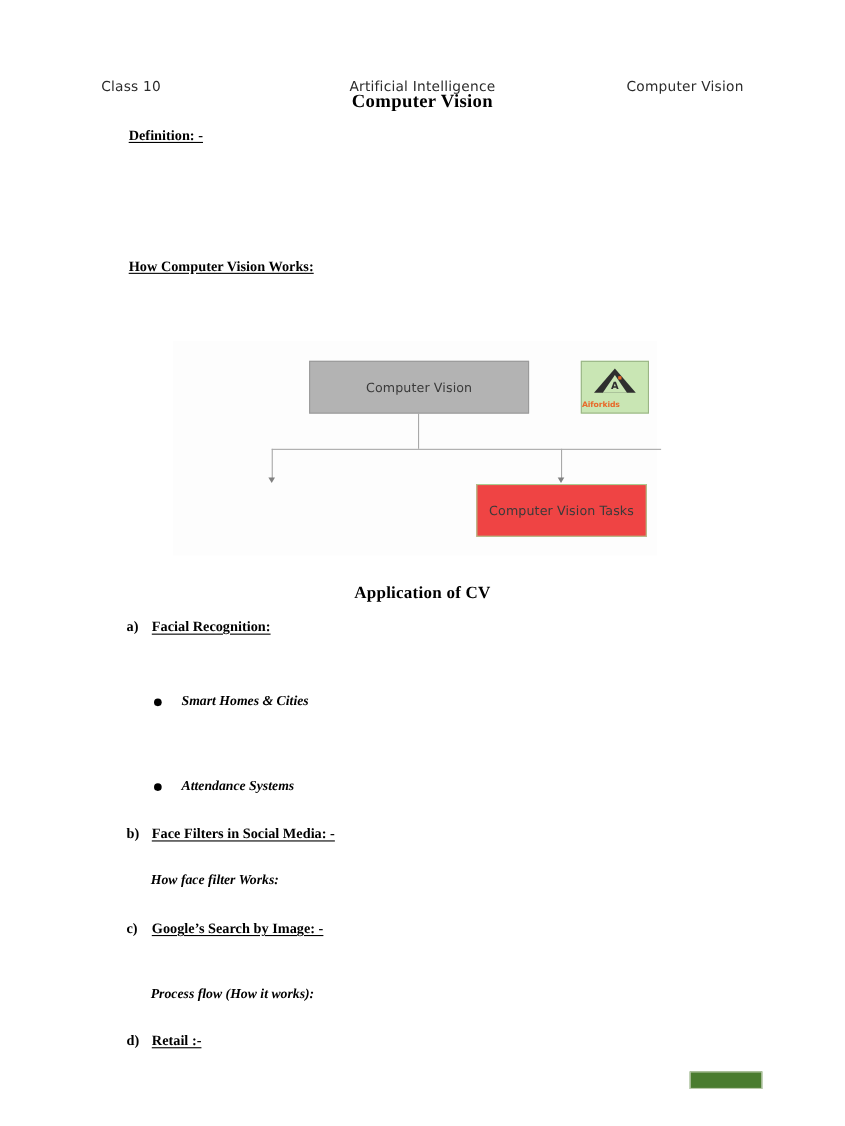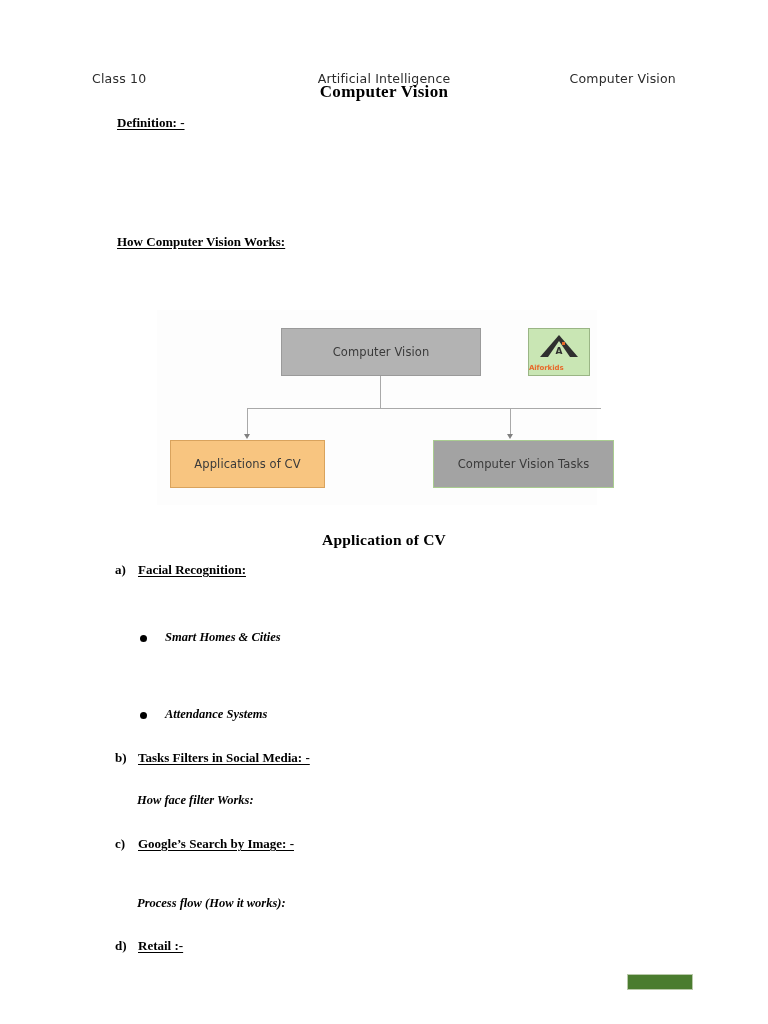--- a/index.html
+++ b/index.html
@@ -182,23 +182,23 @@
     left: 13px;
     top: 130px;
     width: 155px;
     height: 48px;
     background: #f8c580;
     border: 1px solid #d9a35d;
   }
   .node-tasks {
     left: 276px;
     top: 130px;
-    width: 181px;
+    width: 155px;
     height: 48px;
-    background: #a3a3a3;
+    background: #ef4444;
     border: 1px solid #a9cc90;
   }
 
   
   .conn {
     position: absolute;
     background: #a9a9a9;
   }
   .conn-v-root  { left: 223px; top: 66px; width: 1px; height: 32px; }
   .conn-h-main  { left: 90px;  top: 98px; width: 354px; height: 1px; }
@@ -281,23 +281,20 @@
   <div class="conn conn-h-main"></div>
   <div class="conn conn-v-left"></div>
   <div class="conn conn-v-right"></div>
   <div class="arrow arrow-left"></div>
   <div class="arrow arrow-right"></div>
 
   <div class="node node-root">
     <span>Computer Vision</span>
   </div>
 
-  <div class="node node-apps">
-    <span>Applications of CV</span>
-  </div>
 
   <div class="node node-tasks">
     <span>Computer Vision Tasks</span>
   </div>
 
   <div class="logo-badge">
     <svg class="logo-mark" viewBox="0 0 44 26">
       <polygon points="22,2 41,24 3,24" fill="#2f2f2f"></polygon>
       <polygon points="22,8 33,24 11,24" fill="#c9e6b4"></polygon>
       <text x="22" y="21" font-family="DejaVu Sans, sans-serif" font-size="9" font-weight="bold" fill="#2f2f2f" text-anchor="middle">A</text>
@@ -319,21 +316,21 @@
   <span class="bullet-text">Smart Homes &amp; Cities</span>
 </div>
 
 <div class="bullet-row bul-2">
   <span class="bullet-dot"></span>
   <span class="bullet-text">Attendance Systems</span>
 </div>
 
 <div class="li-row li-b">
   <span class="li-marker">b)</span>
-  <span class="li-text">Tasks Filters in Social Media: -</span>
+  <span class="li-text">Face Filters in Social Media: -</span>
 </div>
 
 <div class="subnote sn-face">How face filter Works:</div>
 
 <div class="li-row li-c">
   <span class="li-marker">c)</span>
   <span class="li-text">Google’s Search by Image: -</span>
 </div>
 
 <div class="subnote sn-process">Process flow (How it works):</div>

